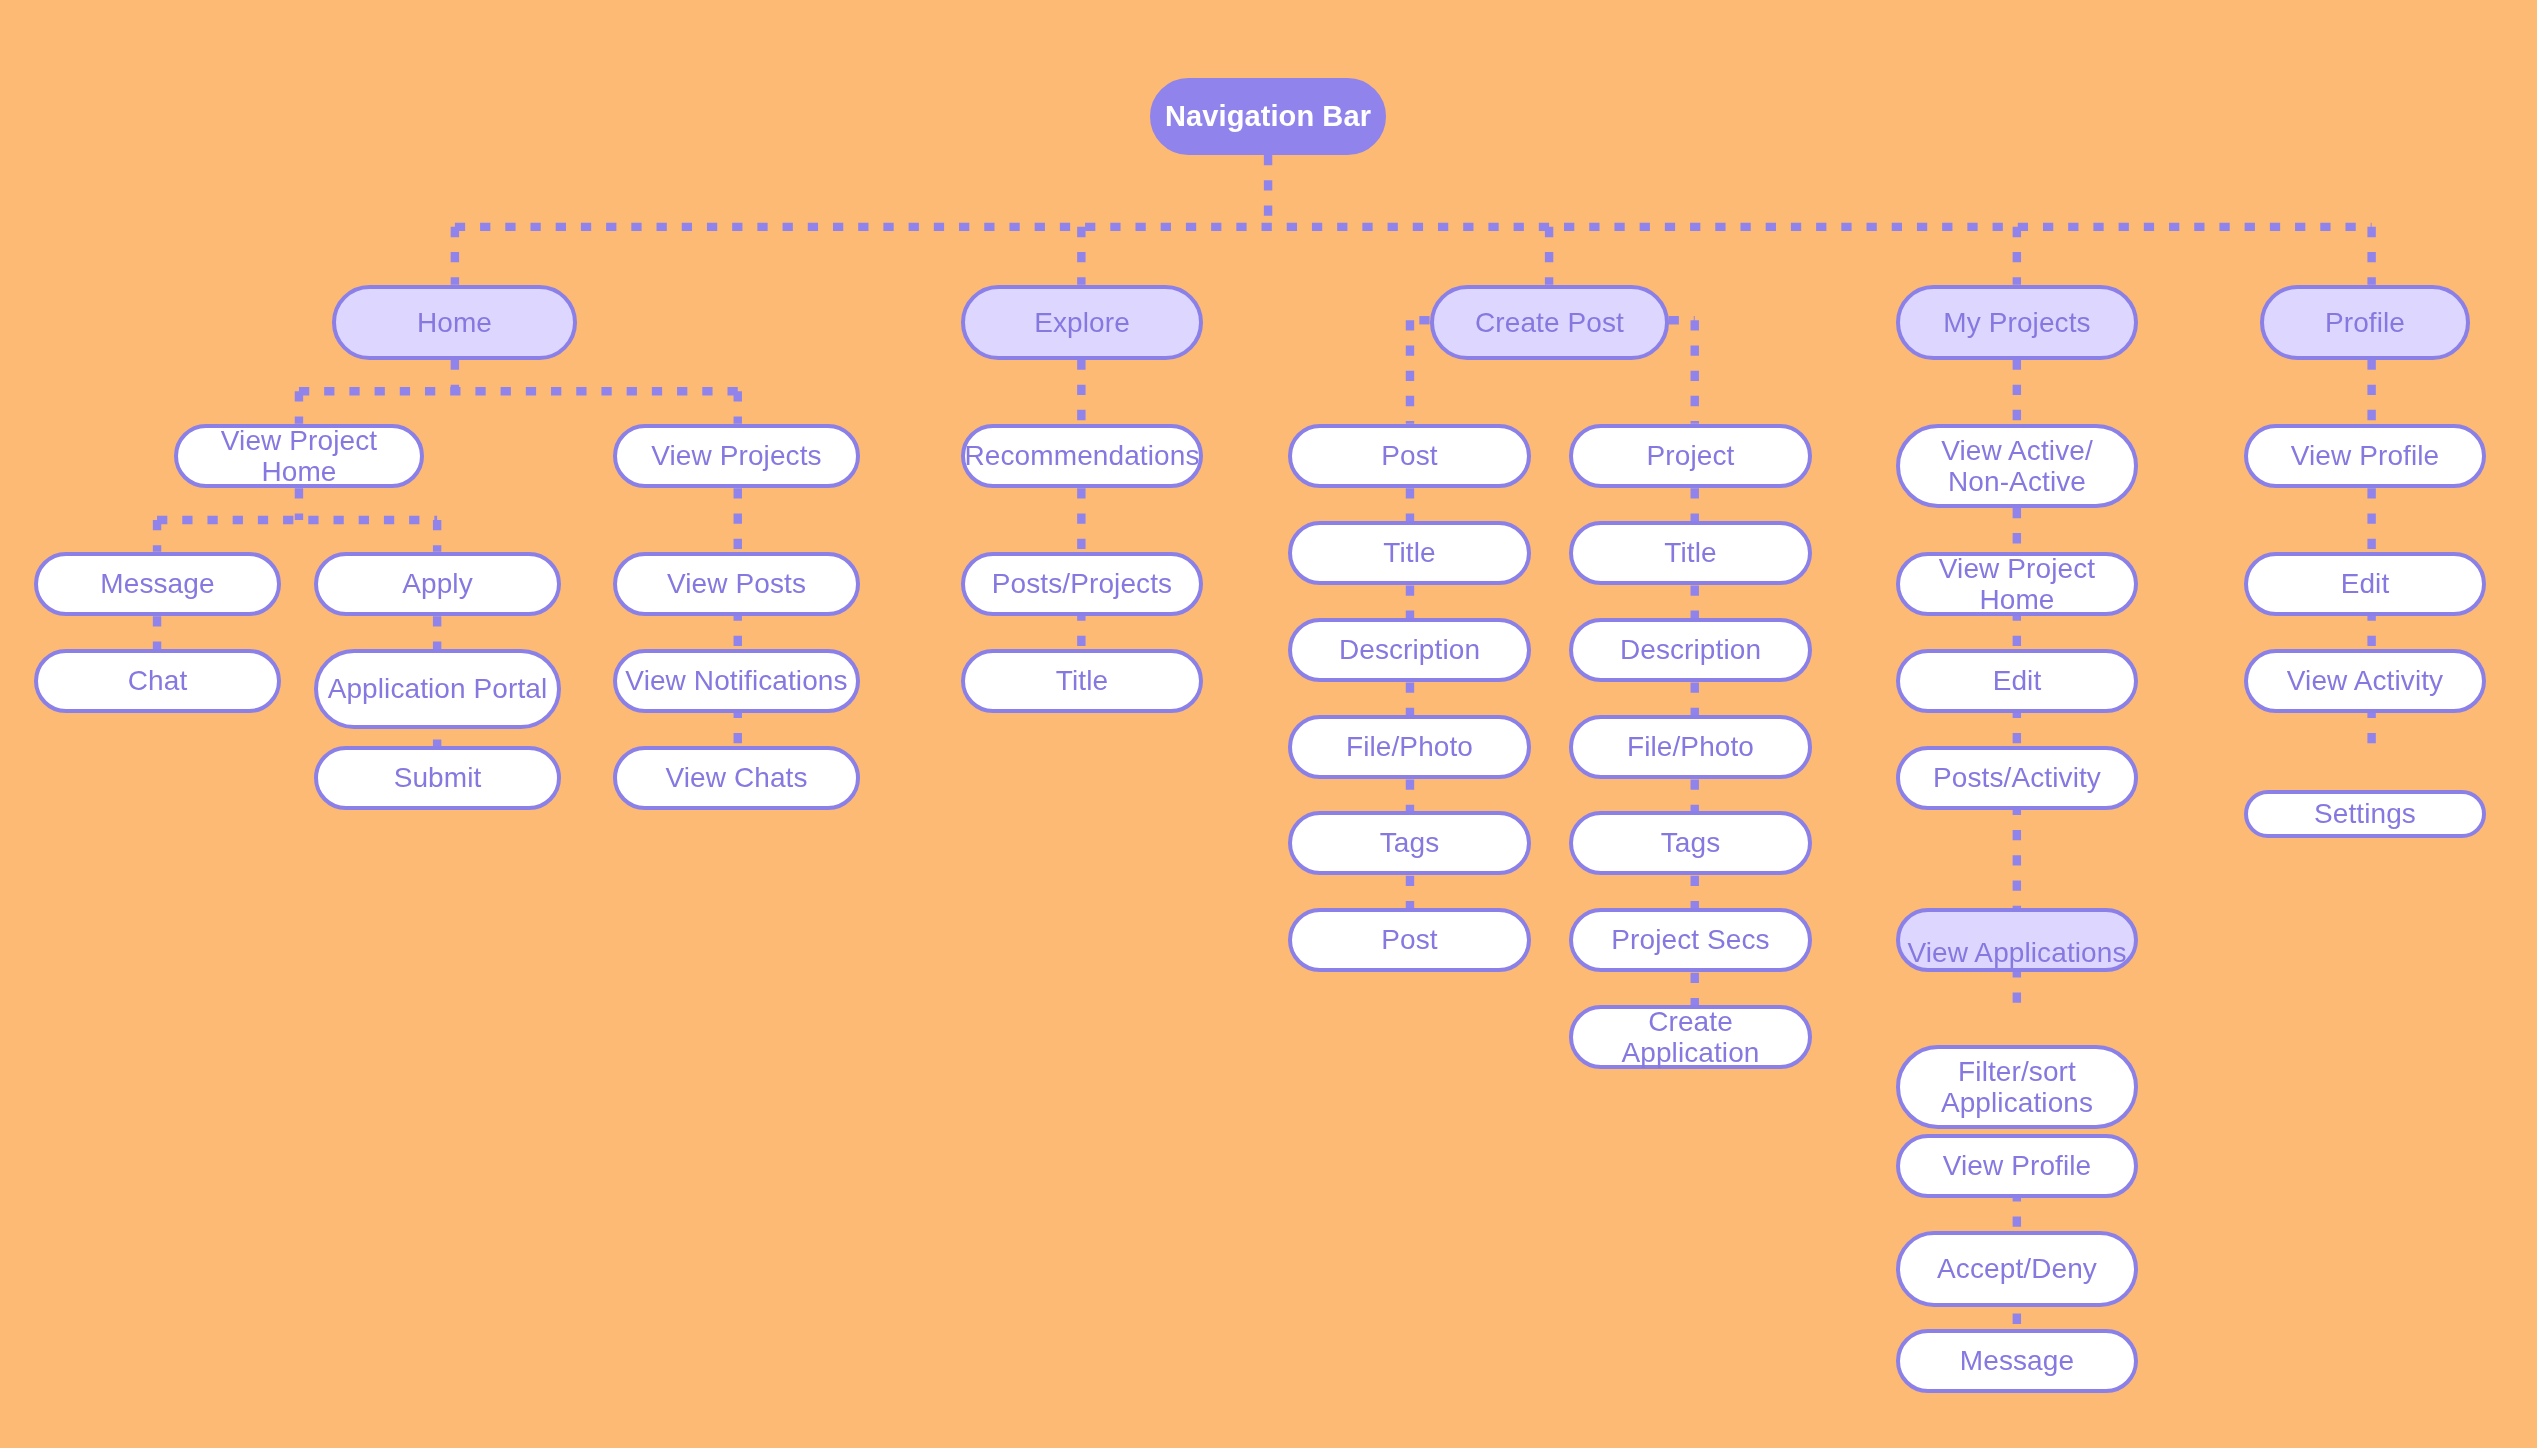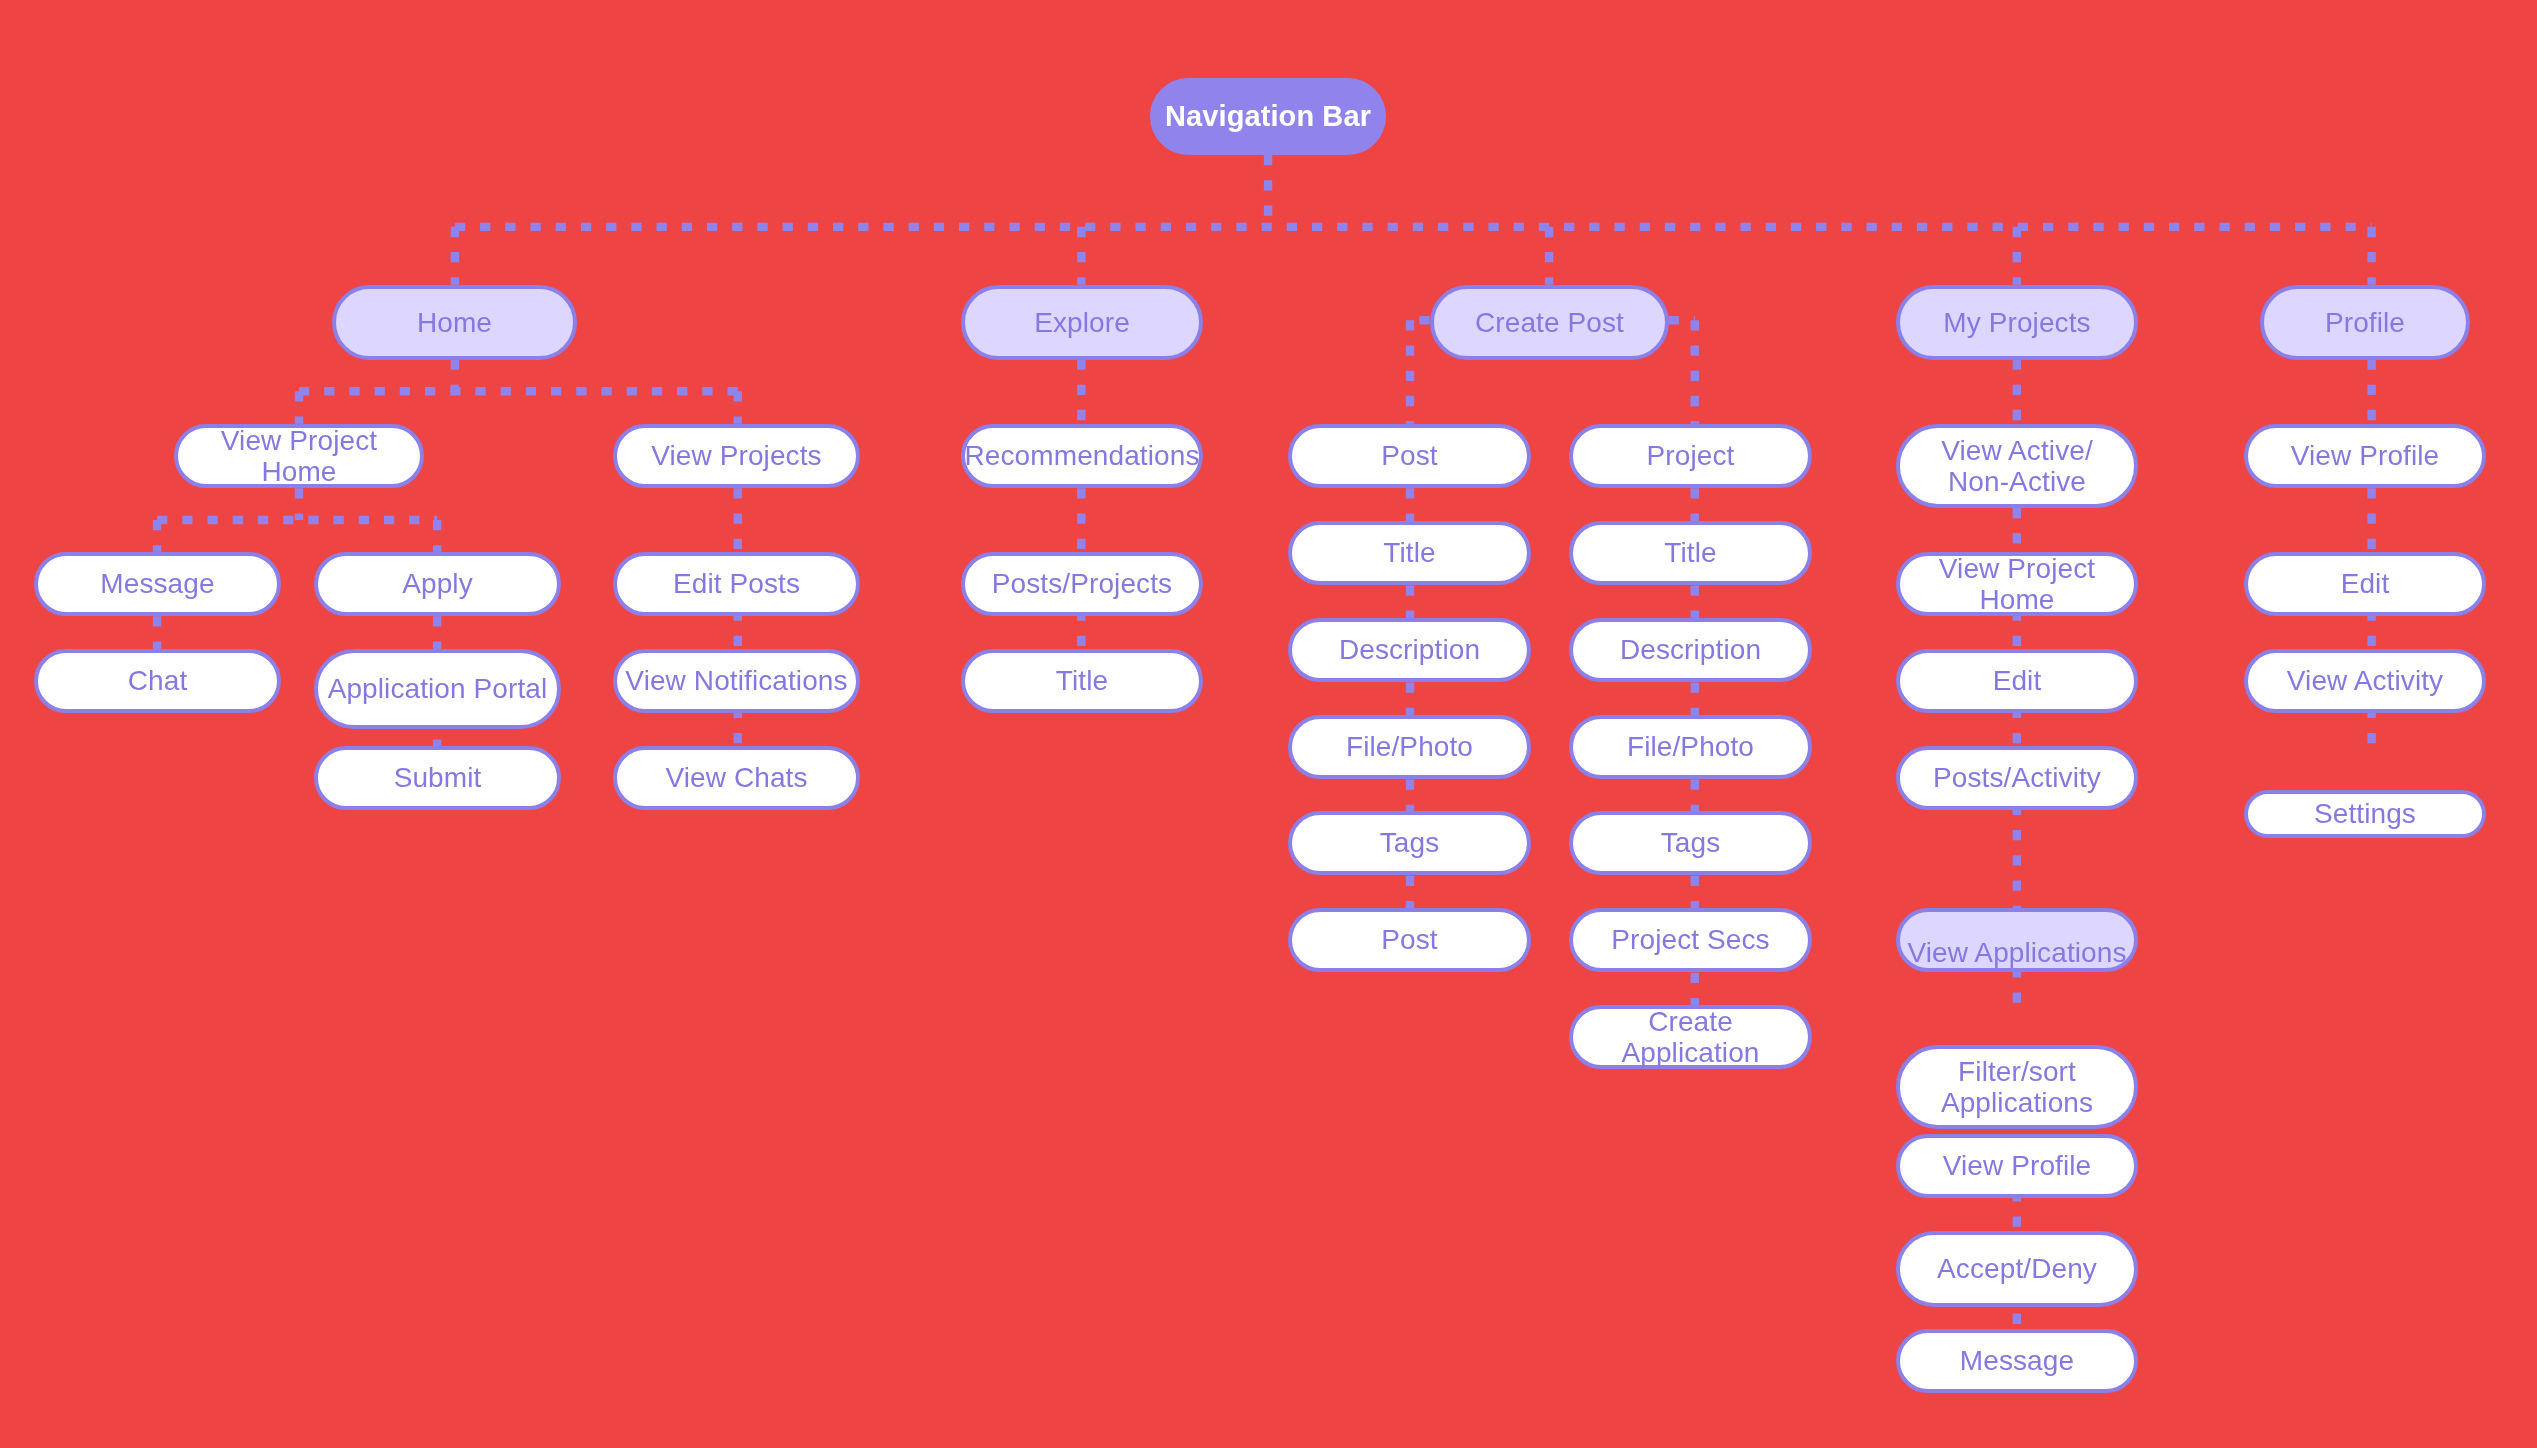--- a/index.html
+++ b/index.html
@@ -10,21 +10,21 @@
   body {
     font-family: "Liberation Sans", sans-serif;
     width: 2538px;
     height: 1449px;
     overflow: hidden;
   }
   #canvas {
     position: relative;
     width: 2538px;
     height: 1449px;
-    background: #ef4444;
+    background: #fdba74;
   }
   #edges {
     position: absolute;
     left: 0;
     top: 0;
     width: 2538px;
     height: 1449px;
     pointer-events: none;
   }
   .node {
@@ -179,21 +179,21 @@
     <span class="label">Application Portal</span>
   </div>
   <div class="node" style="left:314px;top:746px;width:247px;height:64px;">
     <span class="label">Submit</span>
   </div>
 
   <div class="node" style="left:613px;top:424px;width:247px;height:64px;text-align:right;">
     <span class="label">View Projects</span>
   </div>
   <div class="node" style="left:613px;top:552px;width:247px;height:64px;">
-    <span class="label">Edit Posts</span>
+    <span class="label">View Posts</span>
   </div>
   <div class="node" style="left:613px;top:649px;width:247px;height:64px;">
     <span class="label">View Notifications</span>
   </div>
   <div class="node" style="left:613px;top:746px;width:247px;height:64px;">
     <span class="label">View Chats</span>
   </div>
 
   <div class="node" style="left:961px;top:424px;width:242px;height:64px;">
     <span class="label">Recommendations</span>

